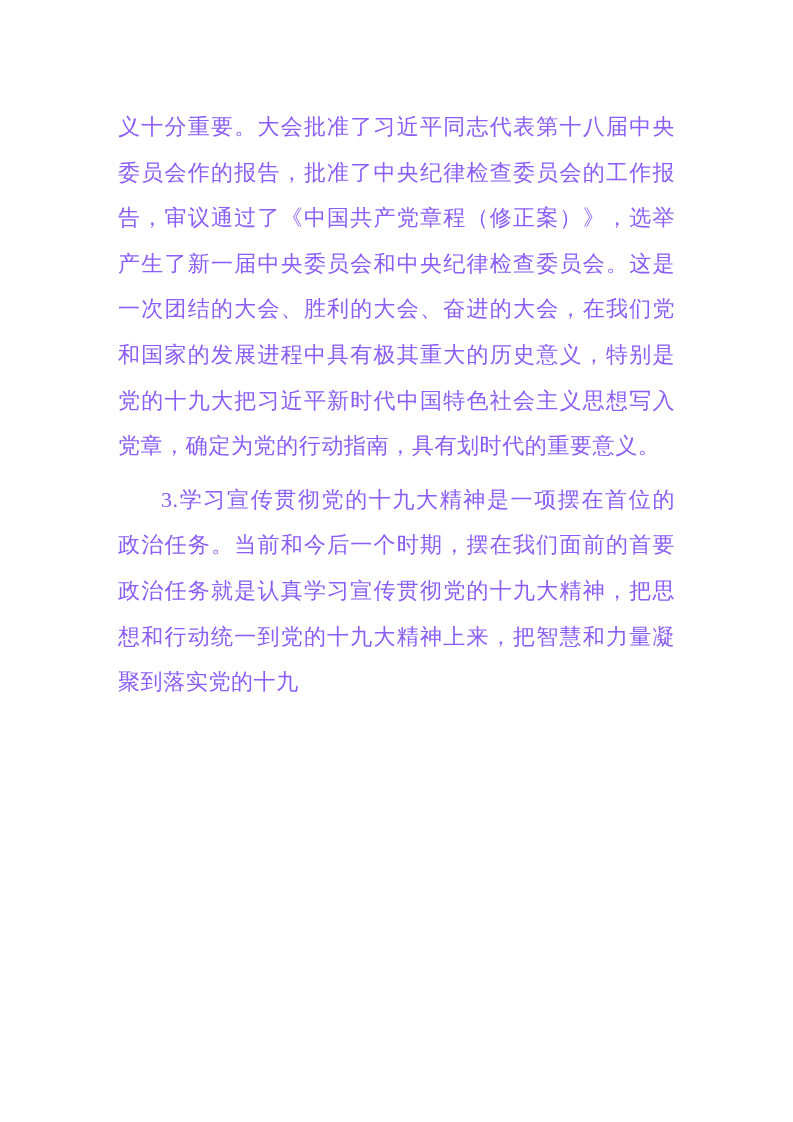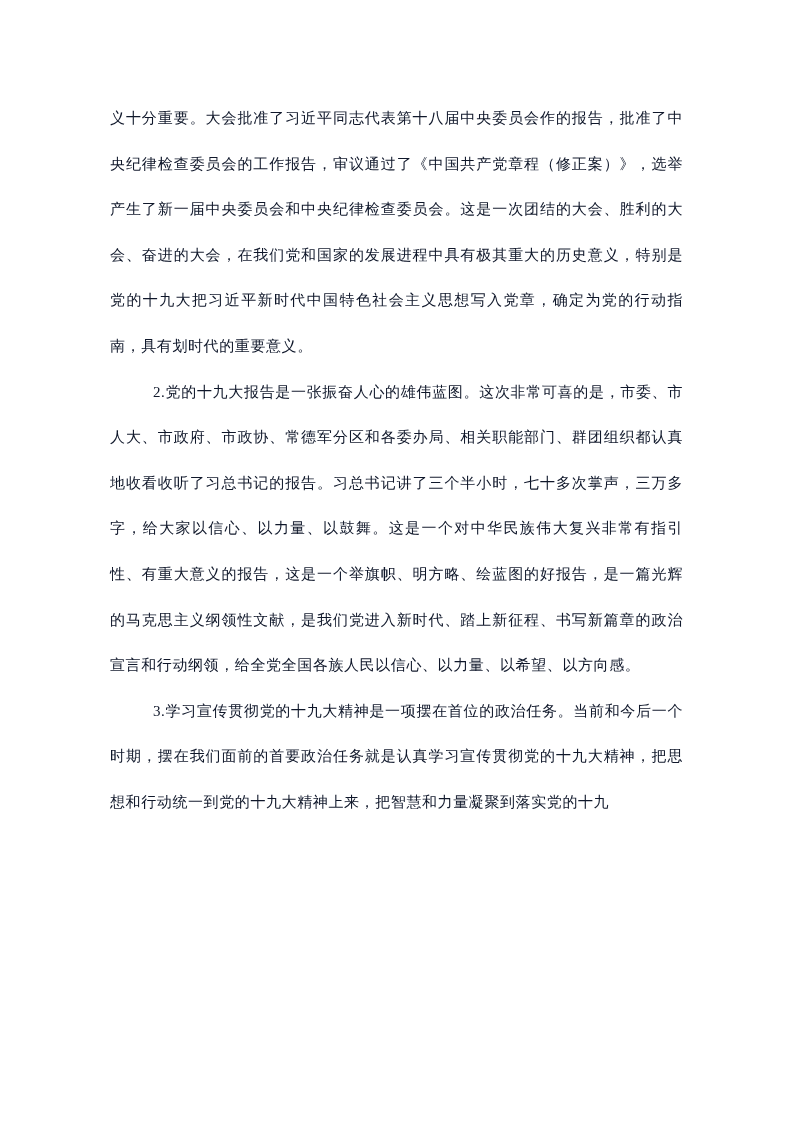--- a/index.html
+++ b/index.html
@@ -19,36 +19,35 @@
     width: 793px;
     height: 1122px;
     background: #ffffff;
     box-sizing: border-box;
     padding: 96px 110px 70px 110px;
   }
   .doc-body {
     width: 573px;
   }
   .para {
-    font-size: 15px;
+    font-size: 22px;
     line-height: 45.6px;
     text-align: justify;
     text-justify: inter-ideograph;
     letter-spacing: 0.6px;
-    margin: 0;
-    color: #0f172a;
+    margin: 8px;
+    color: #8b5cf6;
     white-space: pre-wrap;
     word-break: break-all;
   }
   .para.indent {
     text-indent: 43px;
   }
 </style>
 </head>
 <body>
 
 <div class="page">
   <div class="doc-body">
     <p class="para">义十分重要。大会批准了习近平同志代表第十八届中央委员会作的报告，批准了中央纪律检查委员会的工作报告，审议通过了《中国共产党章程（修正案）》，选举产生了新一届中央委员会和中央纪律检查委员会。这是一次团结的大会、胜利的大会、奋进的大会，在我们党和国家的发展进程中具有极其重大的历史意义，特别是党的十九大把习近平新时代中国特色社会主义思想写入党章，确定为党的行动指南，具有划时代的重要意义。</p>
-    <p class="para indent">2.党的十九大报告是一张振奋人心的雄伟蓝图。这次非常可喜的是，市委、市人大、市政府、市政协、常德军分区和各委办局、相关职能部门、群团组织都认真地收看收听了习总书记的报告。习总书记讲了三个半小时，七十多次掌声，三万多字，给大家以信心、以力量、以鼓舞。这是一个对中华民族伟大复兴非常有指引性、有重大意义的报告，这是一个举旗帜、明方略、绘蓝图的好报告，是一篇光辉的马克思主义纲领性文献，是我们党进入新时代、踏上新征程、书写新篇章的政治宣言和行动纲领，给全党全国各族人民以信心、以力量、以希望、以方向感。</p>
     <p class="para indent">3.学习宣传贯彻党的十九大精神是一项摆在首位的政治任务。当前和今后一个时期，摆在我们面前的首要政治任务就是认真学习宣传贯彻党的十九大精神，把思想和行动统一到党的十九大精神上来，把智慧和力量凝聚到落实党的十九</p>
   </div>
 </div>
 
 </body></html>

